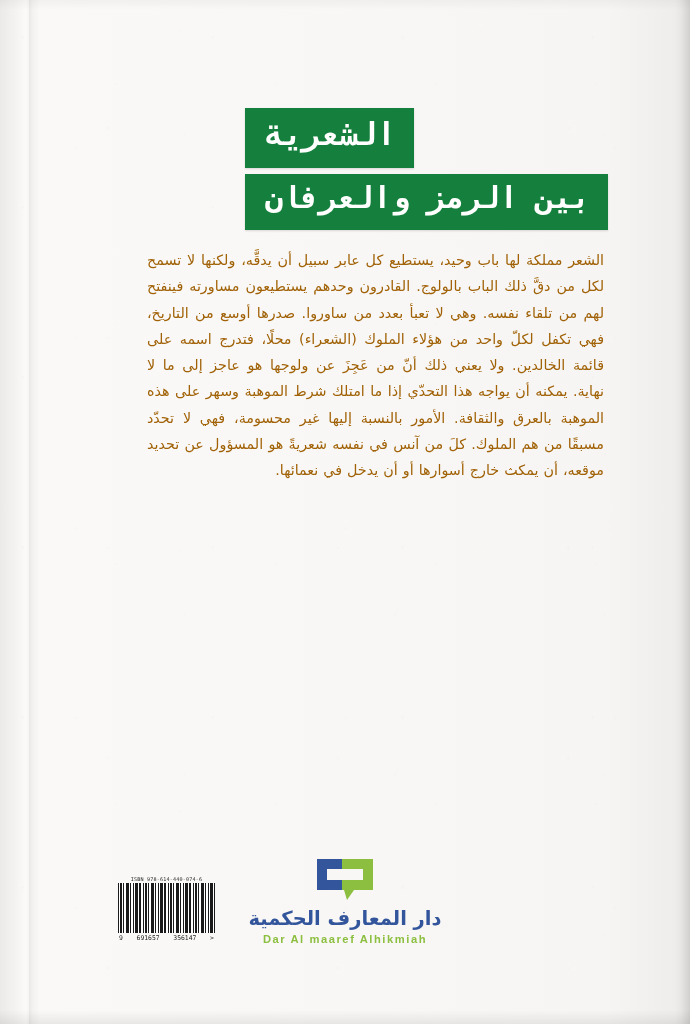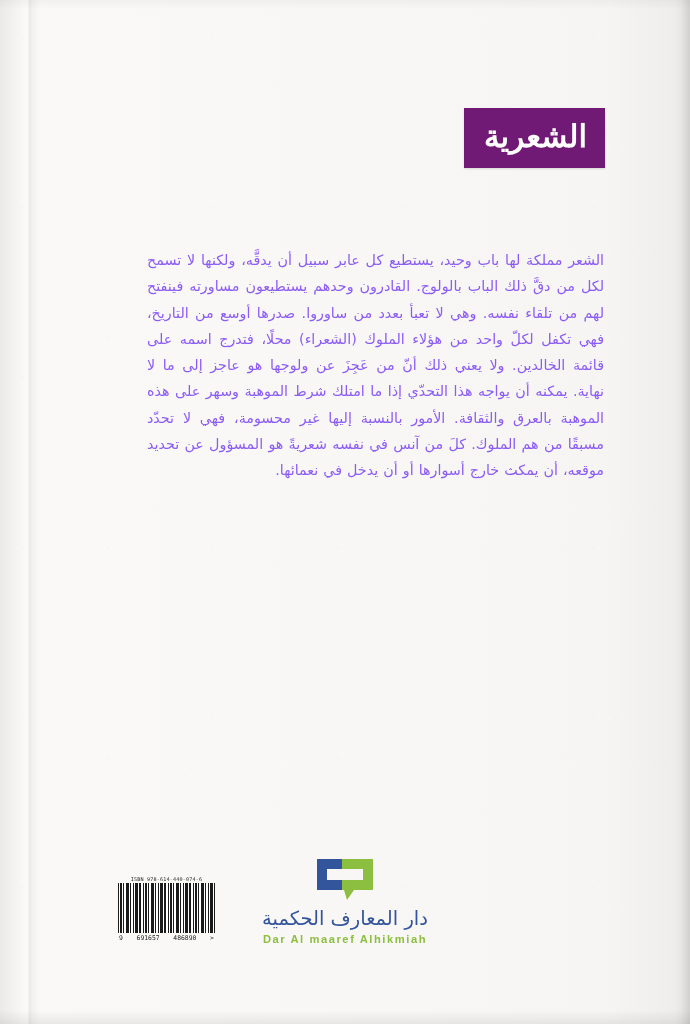--- a/index.html
+++ b/index.html
@@ -75,23 +75,23 @@
   .title-block {
     position: absolute;
     top: 108px;
     right: 85px;
     display: flex;
     flex-direction: column;
     align-items: flex-end;
     z-index: 4;
   }
   .title-bar {
-    background: #701a75;
+    background: #15803d;
     color: #ffffff;
-    font-family: Liberation Serif, serif;
+    font-family: Liberation Mono, monospace;
     font-weight: 700;
     line-height: 1;
     white-space: nowrap;
     box-shadow: 0 1px 2px rgba(0,0,0,.13);
   }
   .title-bar--main {
     font-size: 31px;
     padding: 13px 18px 16px 20px;
     letter-spacing: .5px;
   }
@@ -104,21 +104,21 @@
     text-align: right;
   }
 
   
   .blurb {
     position: absolute;
     top: 247px;
     right: 86px;
     left: 147px;
     z-index: 3;
-    color: #8b5cf6;
+    color: #a16207;
     font-family: "DejaVu Sans", "Liberation Sans", sans-serif;
     font-size: 14.3px;
     line-height: 26.3px;
     text-align: justify;
     text-justify: inter-word;
     direction: rtl;
     word-spacing: .5px;
   }
   .blurb p { margin: 0; }
 
@@ -175,21 +175,21 @@
     display: flex;
     flex-direction: column;
     align-items: center;
   }
   .pub-mark { display: block; }
   .pub-name-ar {
     margin-top: 5px;
     color: #33559c;
     font-family: "DejaVu Sans", "Liberation Sans", sans-serif;
     font-size: 19.5px;
-    font-weight: 400;
+    font-weight: 700;
     letter-spacing: .4px;
     direction: rtl;
     white-space: nowrap;
   }
   .pub-name-en {
     margin-top: 3px;
     color: #8cbf3f;
     font-family: Liberation Sans, sans-serif;
     font-size: 11.2px;
     font-weight: 700;
@@ -205,33 +205,34 @@
 
   <div class="paper-base"></div>
   <div class="paper-grain"></div>
   <div class="edge-top"></div>
   <div class="edge-fold"></div>
   <div class="edge-right"></div>
   <div class="edge-bottom"></div>
 
   <div class="title-block">
     <div class="title-bar title-bar--main">الشعرية</div>
+    <div class="title-bar title-bar--sub">بين الرمز والعرفان</div>
   </div>
 
   <div class="blurb">
     <p>الشعر مملكة لها باب وحيد، يستطيع كل عابر سبيل أن يدقَّه، ولكنها لا تسمح لكل من دقَّ ذلك الباب بالولوج. القادرون وحدهم يستطيعون مساورته فينفتح لهم من تلقاء نفسه. وهي لا تعبأ بعدد من ساوروا. صدرها أوسع من التاريخ، فهي تكفل لكلّ واحد من هؤلاء الملوك (الشعراء) محلًا، فتدرج اسمه على قائمة الخالدين. ولا يعني ذلك أنّ من عَجِزَ عن ولوجها هو عاجز إلى ما لا نهاية. يمكنه أن يواجه هذا التحدّي إذا ما امتلك شرط الموهبة وسهر على هذه الموهبة بالعرق والثقافة. الأمور بالنسبة إليها غير محسومة، فهي لا تحدّد مسبقًا من هم الملوك. كلَ من آنس في نفسه شعريةً هو المسؤول عن تحديد موقعه، أن يمكث خارج أسوارها أو أن يدخل في نعمائها.</p>
   </div>
 
   <div class="barcode">
     <div class="barcode-isbn">ISBN 978-614-440-074-6</div>
     <div class="barcode-bars"></div>
     <div class="barcode-digits">
       <span>9</span>
       <span>691657</span>
-      <span>486890</span>
+      <span>356147</span>
       <span>&gt;</span>
     </div>
   </div>
 
   <div class="publisher">
     <svg class="pub-mark" width="62" height="46" viewBox="0 0 62 46">
 
       <path d="M3 3 H34 V13 H13 V24 H34 V34 H3 Z" fill="#33559c"></path>
 
       <path d="M59 3 V34 H28 V24 H49 V13 H28 V3 Z" fill="#8cbf3f"></path>

